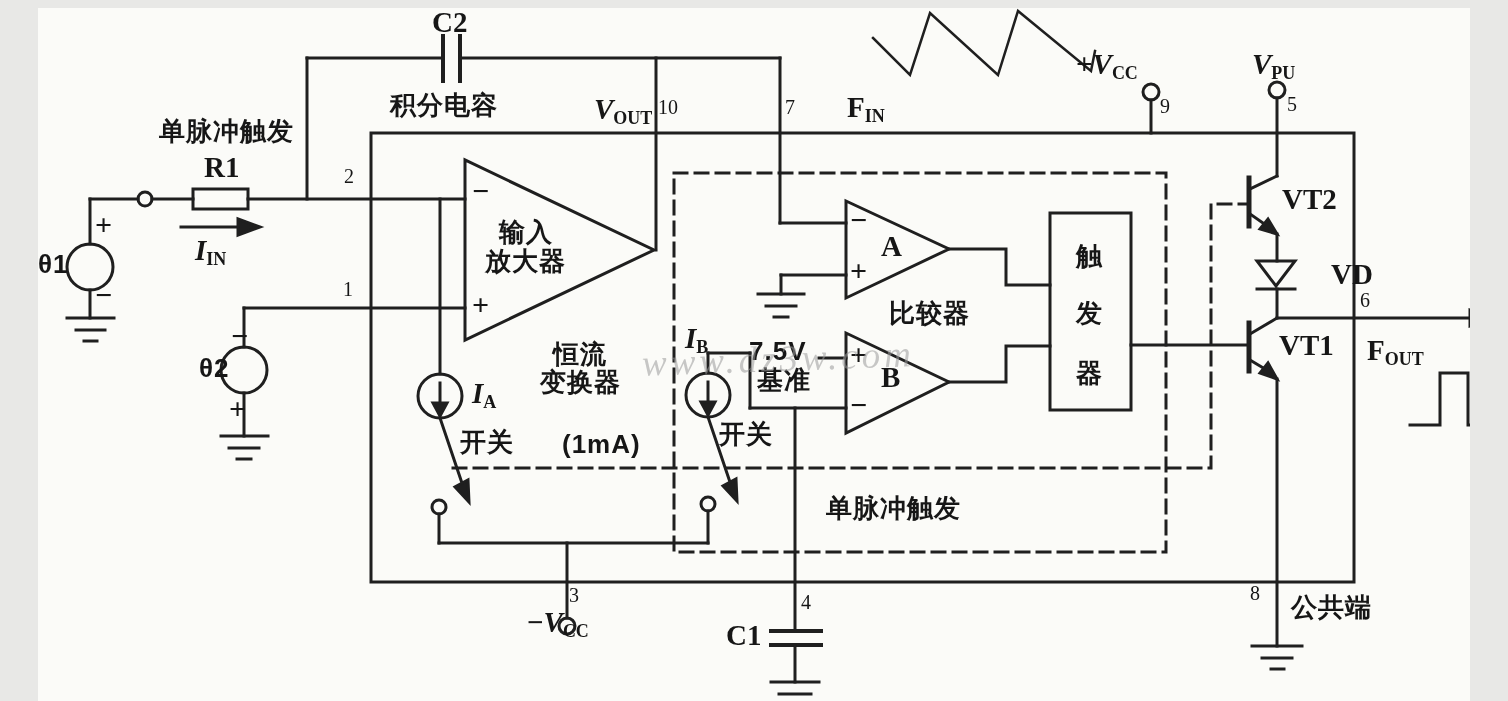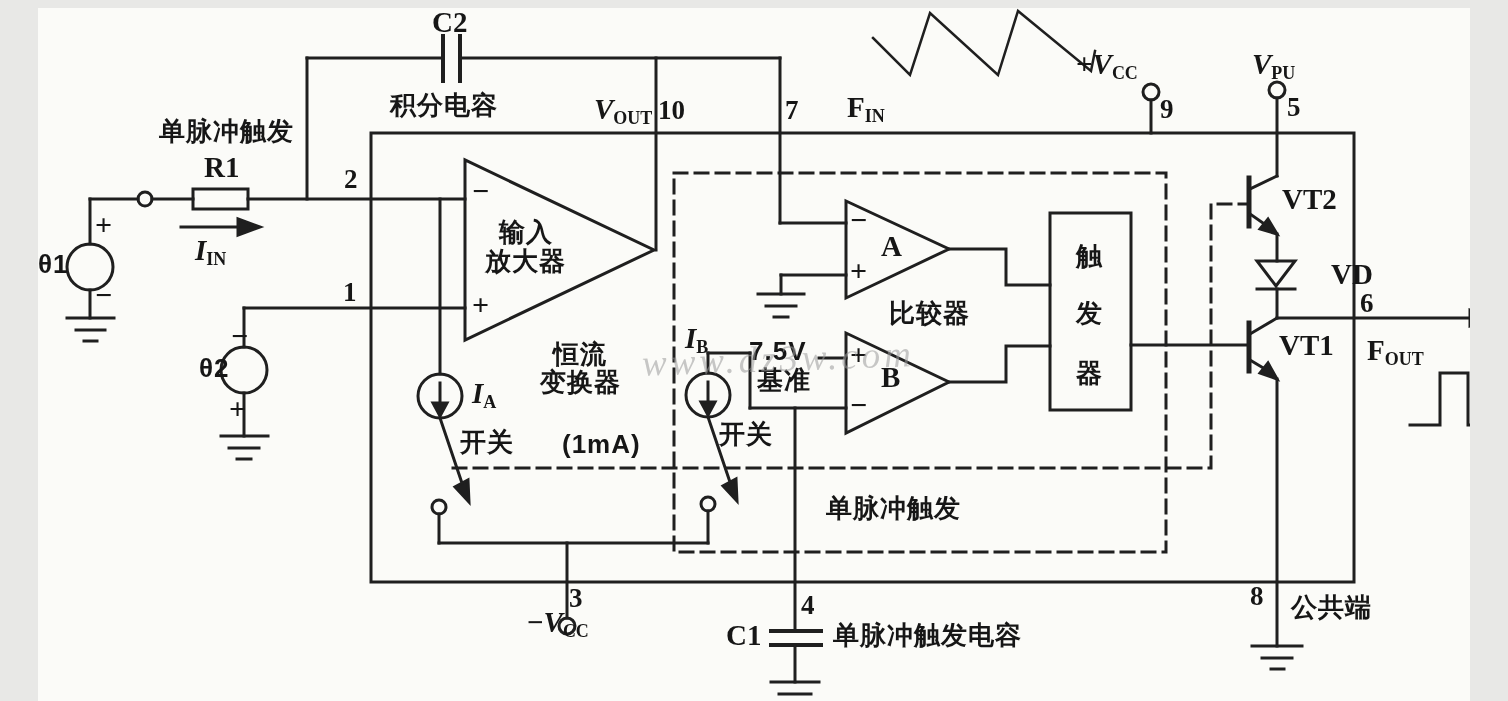--- a/index.html
+++ b/index.html
@@ -5,21 +5,21 @@
   html,body{margin:0;padding:0;background:#e8e8e6;}
   #canvas{
     position:relative;width:1432px;height:701px;margin:8px auto;
     background:#fbfbf8;overflow:hidden;
     font-family:"Liberation Serif","DejaVu Serif",serif;
   }
   #wires{position:absolute;left:0;top:0;}
   .lbl{position:absolute;color:#161616;white-space:nowrap;line-height:1;}
   .cjk{font-family:"Liberation Sans","DejaVu Sans",sans-serif;font-weight:bold;font-size:26px;letter-spacing:1px;}
   .ref{font-weight:bold;font-size:29px;}
-  .pin{font-weight:bold;font-size:27px;}
+  .pin{font-weight:normal;font-size:20px;}
   .sign{font-weight:bold;font-size:30px;}
   .var{font-weight:bold;font-size:29px;font-style:italic;}
   .var sub,.varu sub{font-style:normal;font-weight:bold;font-size:18px;vertical-align:-5px;letter-spacing:0;text-align:right;}
   .varu{font-weight:bold;font-size:29px;font-style:normal;}
   .var .pfx{font-style:normal;}
   #watermark{
     font-size:37px;font-style:italic;color:#9c9c9c;opacity:.55;
     letter-spacing:4px;transform:rotate(-2deg);
     font-family:"Liberation Serif","DejaVu Serif",serif;
   }
@@ -273,17 +273,16 @@
 <div class="lbl varu" style="left:1329px;top:328px"><span>F</span><sub>OUT</sub></div>
 
 <div class="lbl pin" style="left:1212px;top:575px">8</div>
 <div class="lbl cjk" style="left:1253px;top:586px">公共端</div>
 
 <div class="lbl pin" style="left:531px;top:577px">3</div>
 <div class="lbl var" style="left:489px;top:600px"><span class="pfx">−</span><span>V</span><sub>CC</sub></div>
 
 <div class="lbl pin" style="left:763px;top:584px">4</div>
 <div class="lbl ref" style="left:688px;top:613px">C1</div>
-<div class="lbl cjk" style="left:795px;top:614px">单脉冲触发电容</div>
 
 <div class="lbl" id="watermark" style="left:604px;top:332px">www.dz3w.com</div>
 
 </div>
 
 </body></html>

